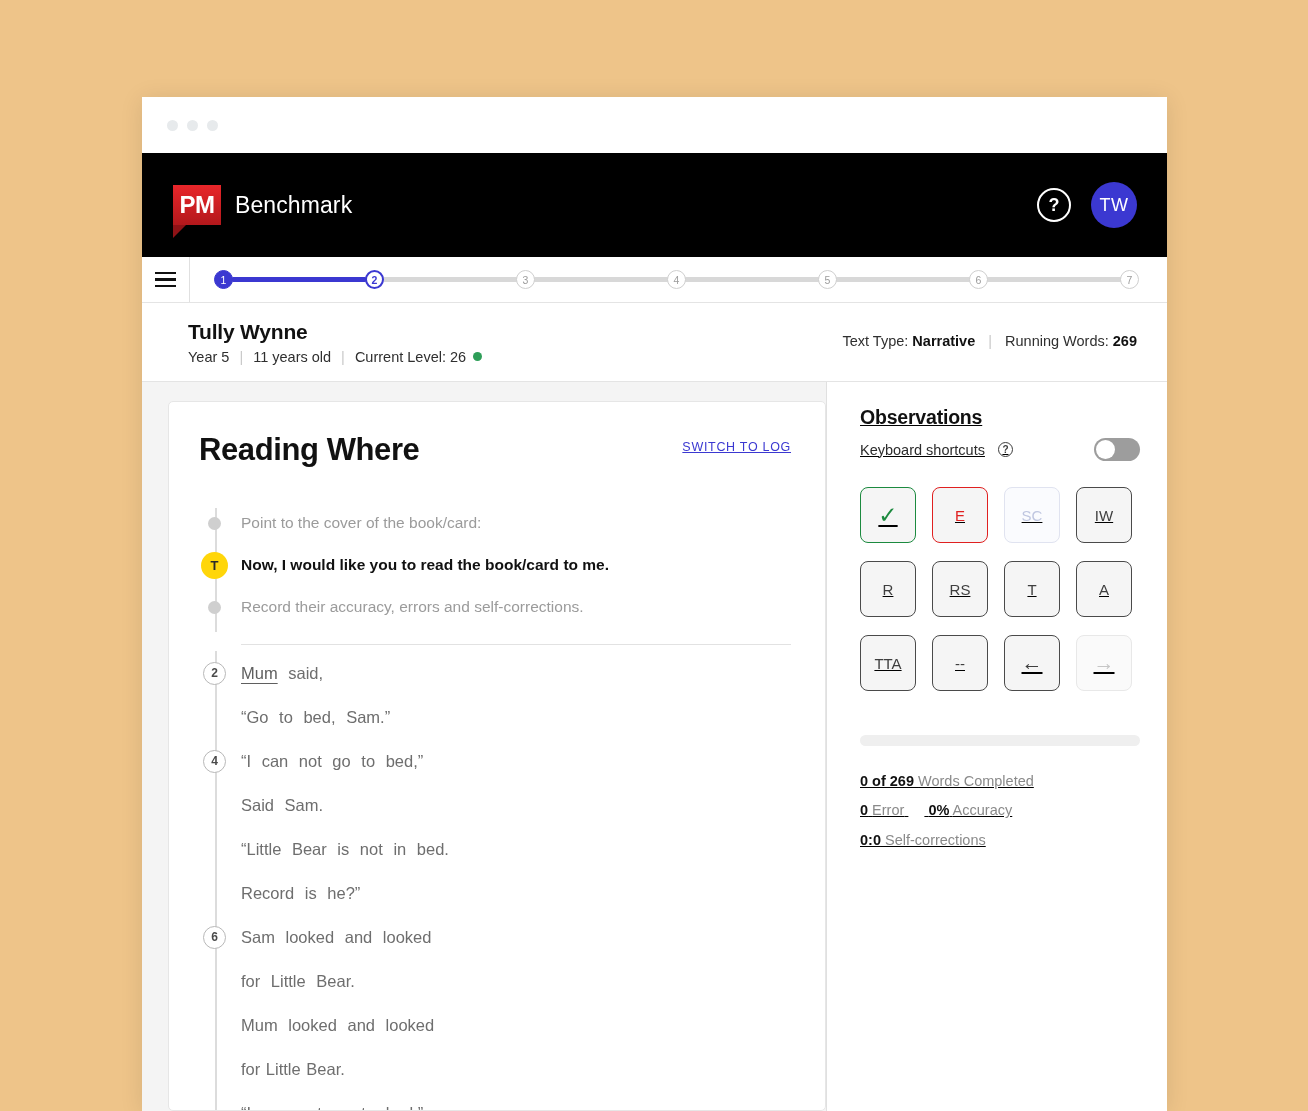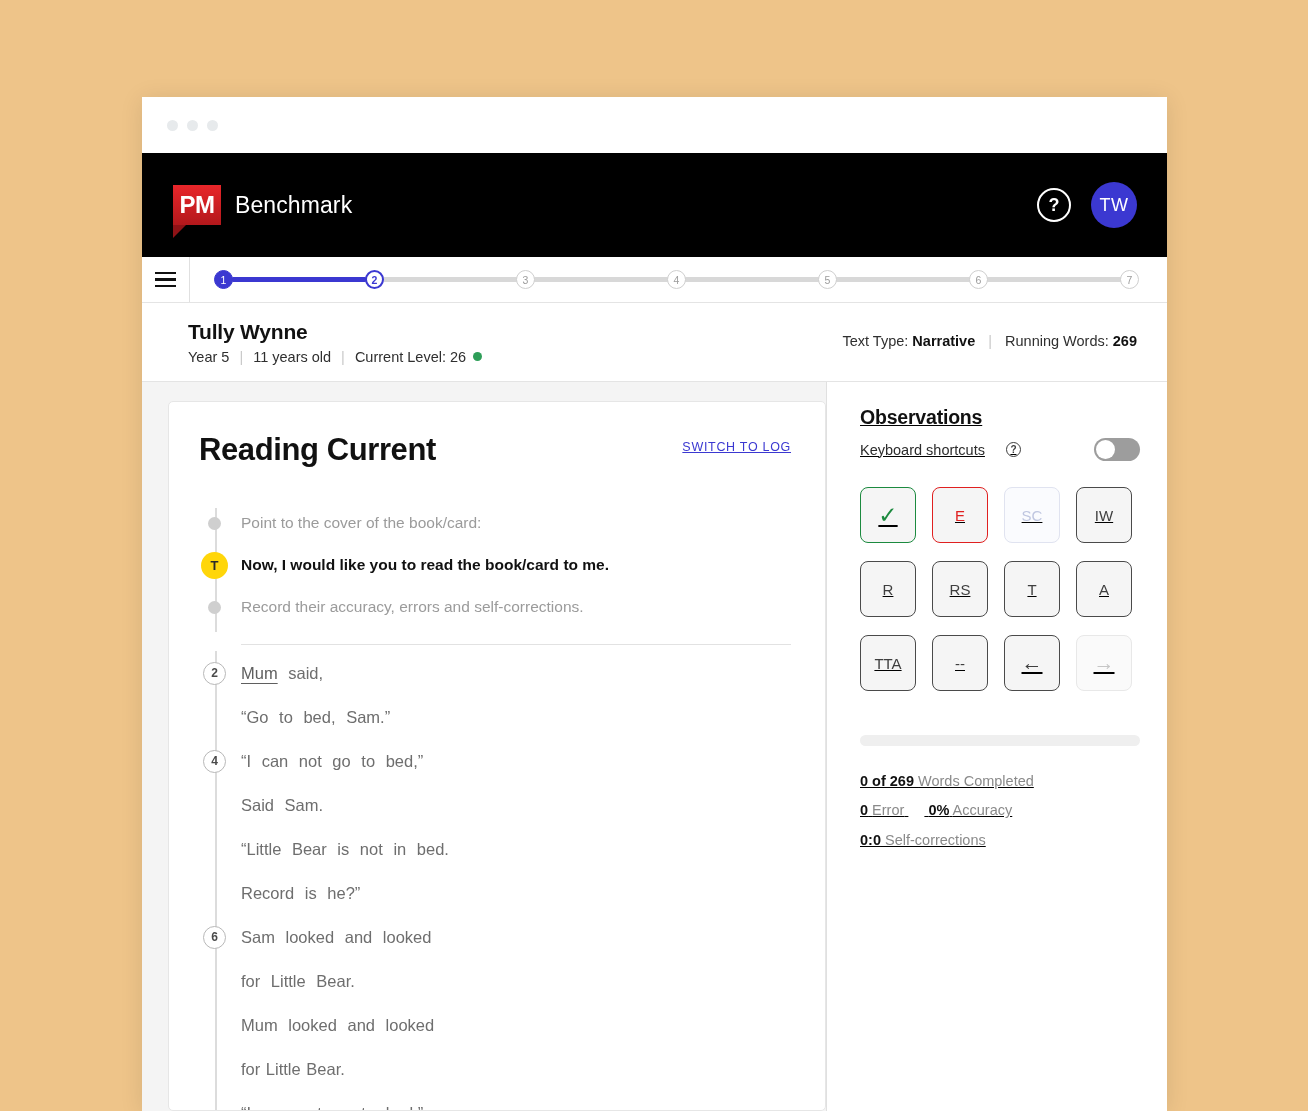--- a/index.html
+++ b/index.html
@@ -145,21 +145,21 @@
     display: flex; align-items: center; justify-content: center;
   }
   .ptext { font-size: 16.5px; color: #6e6e6e; word-spacing: 6px; }
   .ptext .w { cursor: pointer; }
   .ptext .w.active { text-decoration: underline; text-underline-offset: 4px; color: #5f5f5f; }
   .ptext.tight { word-spacing: 1px; }
   
   .right { width: 340px; background: #fff; padding: 24px 27px 0 33px; text-decoration: underline; }
   .obs-title { font-size: 19.5px; font-weight: 700; color: #111; letter-spacing: -0.2px; }
   .obs-sub { margin-top: 9px; display: flex; align-items: center; justify-content: space-between; }
-  .obs-sub-left { display: flex; gap: 21px; font-size: 14.5px; color: #2c2c2c; }
+  .obs-sub-left { display: flex; gap: 13px; font-size: 14.5px; color: #2c2c2c; }
   .qmark {
     width: 15px; height: 15px; border-radius: 50%; border: 1.4px solid #3d3d3d;
     font-size: 10px; color: #3d3d3d; display: flex; align-items: center;
     justify-content: center; cursor: pointer; font-weight: 700;
   }
   .toggle {
     width: 46px; height: 23px; border-radius: 13px; background: #9d9d9d;
     position: relative; cursor: pointer;
   }
   .toggle .knob {
@@ -259,21 +259,21 @@
         <b>269</b>
       </div>
     </div>
   </div>
 
   <div class="body">
 
     <div class="left">
       <div class="card">
         <div class="card-head">
-          <div class="card-title">Reading Current</div>
+          <div class="card-title">Reading Where</div>
           <div class="switch-log">SWITCH TO LOG</div>
         </div>
 
         <div class="timeline" id="timeline">
             <div class="tl-row">
               <span class="tl-bullet"></span>
               <span class="tl-text">Point to the cover of the book/card:</span>
             </div>
             <div class="tl-row">
               <span class="tl-bullet speak">T</span>

